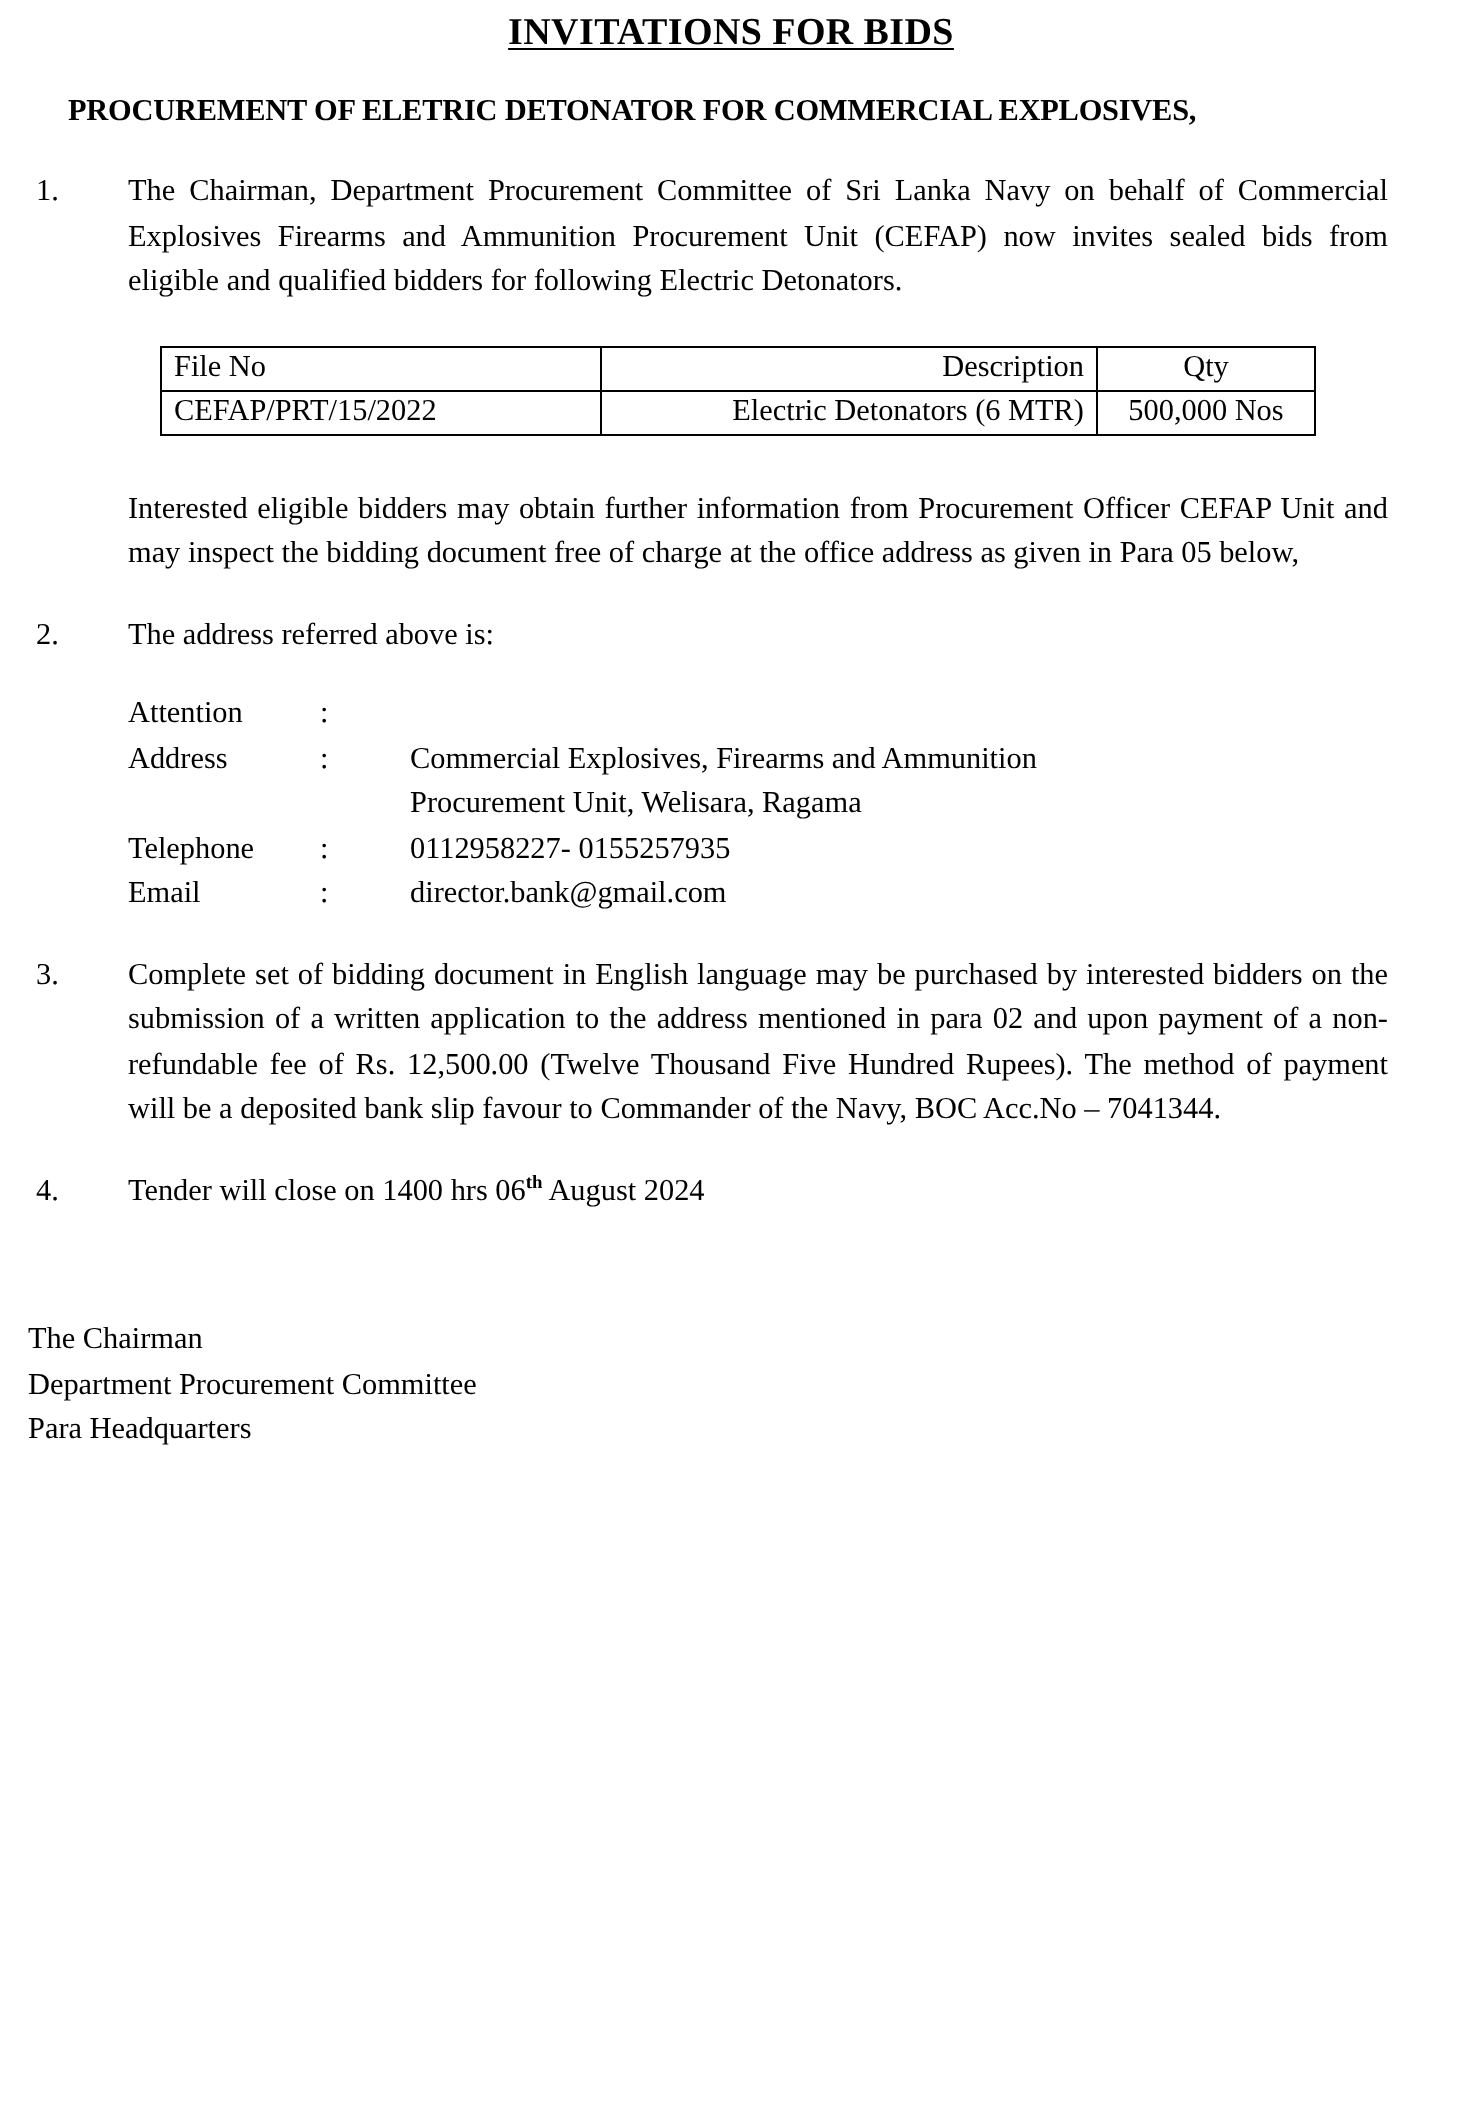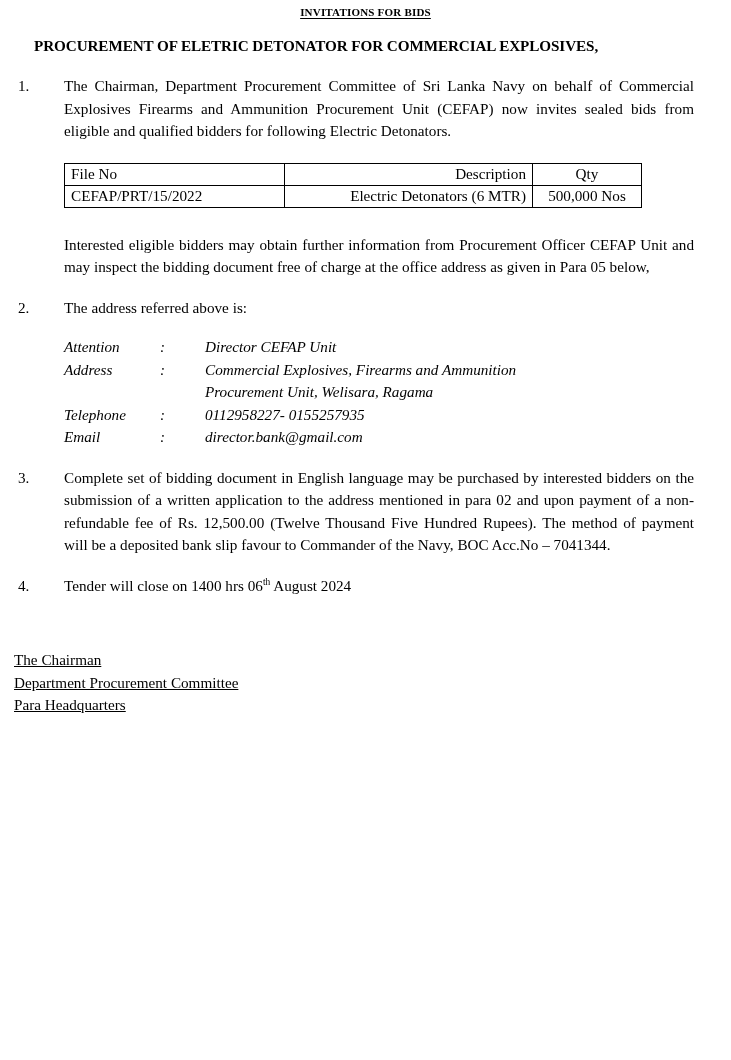--- a/index.html
+++ b/index.html
@@ -20,21 +20,21 @@
     position: relative;
     width: 731px;
     height: 1060px;
     padding: 0;
   }
 
   
   .doc-title {
     text-align: center;
     font-weight: bold;
-    font-size: 11px;
+    font-size: 19px;
     letter-spacing: 0.2px;
     margin: 6px 0 0 0;
     padding: 0;
   }
   .doc-title .ul {
     text-decoration: underline;
     text-underline-offset: 2px;
   }
   .doc-subtitle {
     text-align: left;
@@ -62,21 +62,21 @@
     width: 40px;
     text-align: left;
     font-size: 15.2px;
   }
   .clause-body { display: block; }
   .gap-md  { height: 18px; }
   .gap-lg  { height: 26px; }
 
   
   .tbl-wrap {
-    margin: 20px 0 0 64px;
+    margin: 20px 0 0 80px;
   }
   table.bid-table {
     border-collapse: collapse;
     width: 538px;
     table-layout: fixed;
     font-size: 15.2px;
   }
   table.bid-table td {
     border: 1px solid #000;
     padding: 1px 6px 2px 6px;
@@ -91,38 +91,37 @@
 
   
   .addr-block {
     margin: 17px 0 0 64px;
     font-size: 15.2px;
     line-height: 22.5px;
   }
   .addr-row {
     display: flex;
     align-items: flex-start;
-    font-style: italic;
   }
   .addr-label { width: 96px; flex: 0 0 96px; }
   .addr-colon { width: 45px; flex: 0 0 45px; }
   .addr-value { flex: 1 1 auto; }
   .addr-value.cont { }
 
   
   .sign-block {
     margin: 52px 0 0 14px;
     font-size: 15.2px;
     line-height: 22.5px;
-    text-decoration: underline;
   }
   sup {
     font-size: 0.62em;
     vertical-align: super;
     line-height: 0;
+    font-weight: bold;
   }
 </style>
 </head>
 <body>
 
 <div class="page">
 
   <div class="doc-title">
     <span class="ul">INVITATIONS FOR BIDS</span>
   </div>
@@ -165,21 +164,20 @@
 
   <div class="clause">
     <span class="num">2.</span>
     <span class="clause-body">The address referred above is:</span>
   </div>
 
   <div class="addr-block">
     <div class="addr-row">
       <span class="addr-label">Attention</span>
       <span class="addr-colon">:</span>
-      <span class="addr-value">Director CEFAP Unit</span>
     </div>
     <div class="addr-row">
       <span class="addr-label">Address</span>
       <span class="addr-colon">:</span>
       <span class="addr-value">Commercial Explosives, Firearms and Ammunition</span>
     </div>
     <div class="addr-row">
       <span class="addr-label"></span>
       <span class="addr-colon"></span>
       <span class="addr-value cont">Procurement Unit, Welisara, Ragama</span>

